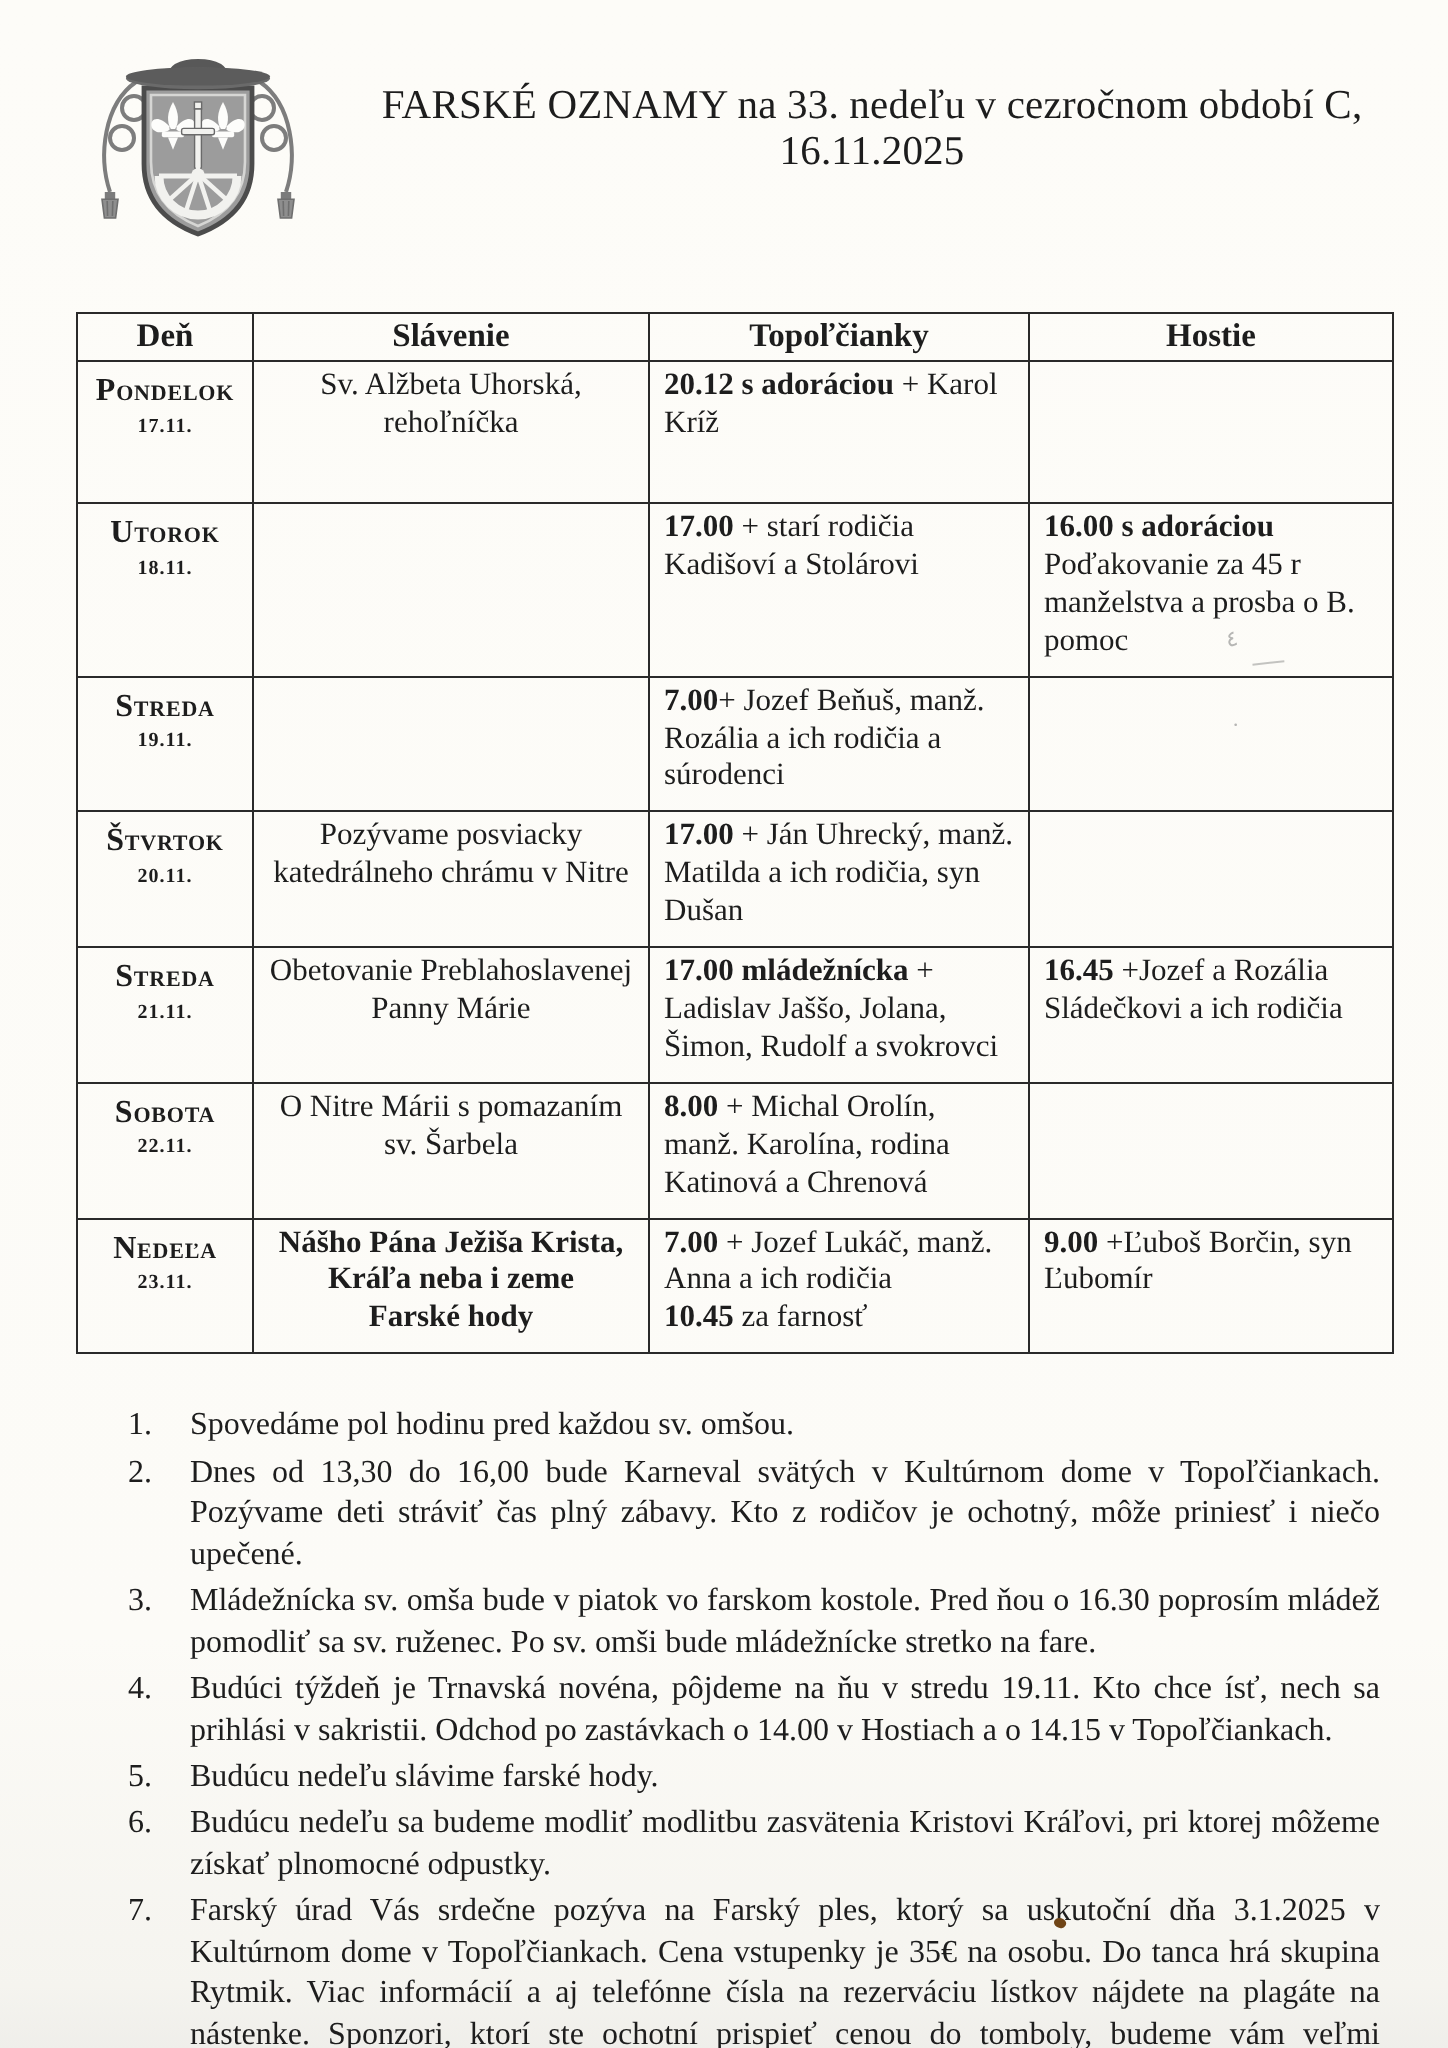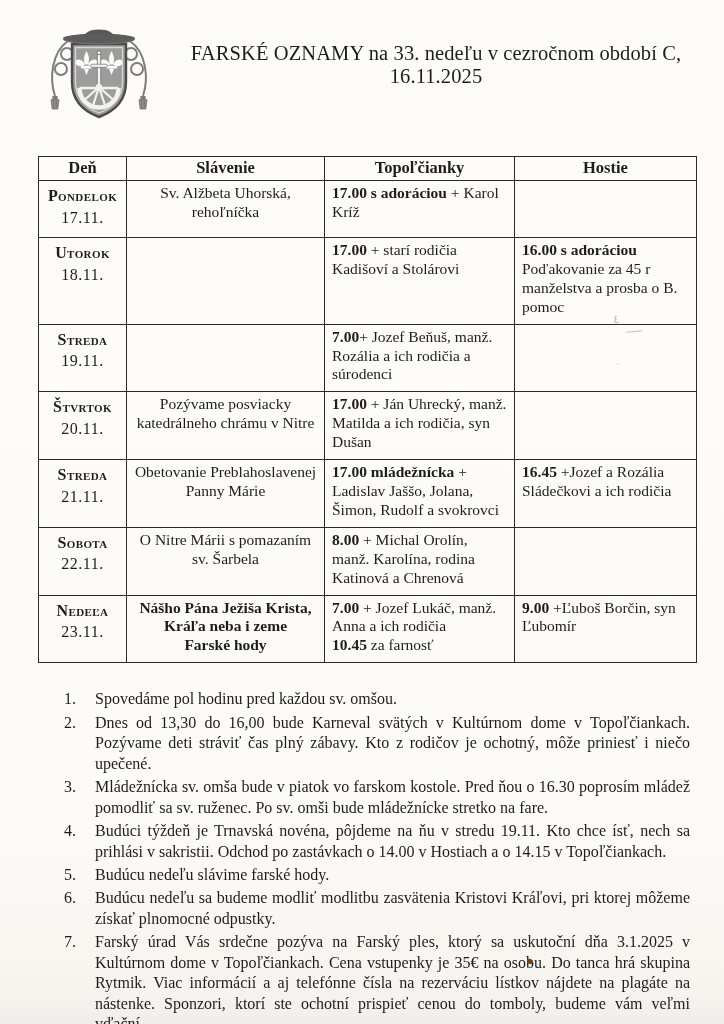--- a/index.html
+++ b/index.html
@@ -27,25 +27,25 @@
   .schedule col.c-host { width:182px; }
   .schedule th, .schedule td { border:1.6px solid #2a2a2a; }
   .schedule th {
     font-size:16.5px; font-weight:bold; text-align:center; padding:1px 4px 2px;
   }
   .schedule td {
     vertical-align:top; font-size:15.5px; line-height:1.22; padding:3px 7px 7px;
   }
   td.col-day { text-align:center; padding-top:5px; }
   .day-name { font-variant:small-caps; font-weight:bold; font-size:16px; letter-spacing:0.4px; }
-  .day-date { font-weight:normal; font-size:16px; margin-top:2px; letter-spacing:0.5px; }
+  .day-date { font-weight:bold; font-size:10px; margin-top:2px; letter-spacing:0.5px; }
   td.col-slavenie { text-align:center; }
   td.col-topol, td.col-hostie { text-align:left; }
   .seg-bold { font-weight:bold; }
-  .row-pondelok { height:57px;margin-top:20px; } .row-utorok { height:76px; }
+  .row-pondelok { height:71px;margin-top:20px; } .row-utorok { height:76px; }
   .row-streda { height:52px;padding-left:42px; }  .row-stvrtok { height:57px; }
   .row-piatok { height:55px; }  .row-sobota { height:56px; }
   .row-nedela { height:54px; }
   
   ol.announcements {
     list-style:none; margin:26px 34px 0 62px; width:628px;
   }
   .ann-item {
     position:relative; padding-left:33px; text-align:justify;
     font-size:16px; line-height:1.28; margin-bottom:3px;
@@ -147,21 +147,21 @@
     <tbody id="rows">
         <tr class="row-pondelok">
           <td class="col-day">
             <div class="day-name">Pondelok</div>
             <div class="day-date">17.11.</div>
           </td>
           <td class="col-slavenie">
             <div class="cell-line"><span>Sv. Alžbeta Uhorská, rehoľníčka</span></div>
           </td>
           <td class="col-topol">
-            <div class="cell-line"><span class="seg-bold">17.00 s adoráciou</span><span> + Karol Kríž</span></div>
+            <div class="cell-line"><span class="seg-bold">20.12 s adoráciou</span><span> + Karol Kríž</span></div>
           </td>
           <td class="col-hostie"></td>
         </tr>
         <tr class="row-utorok">
           <td class="col-day">
             <div class="day-name">Utorok</div>
             <div class="day-date">18.11.</div>
           </td>
           <td class="col-slavenie"></td>
           <td class="col-topol">

